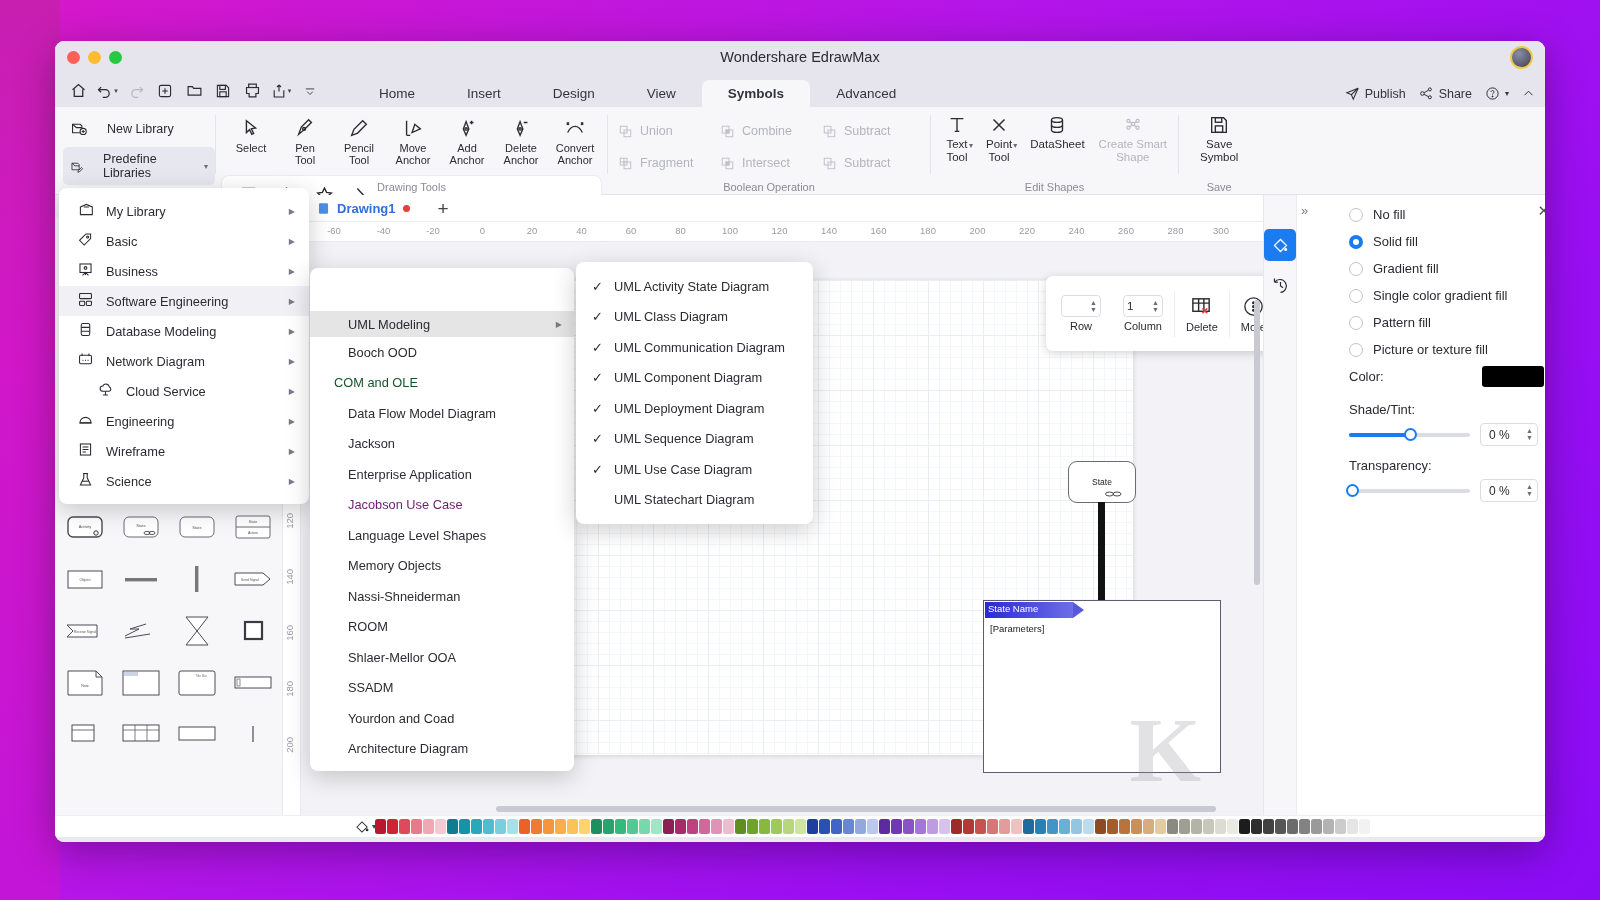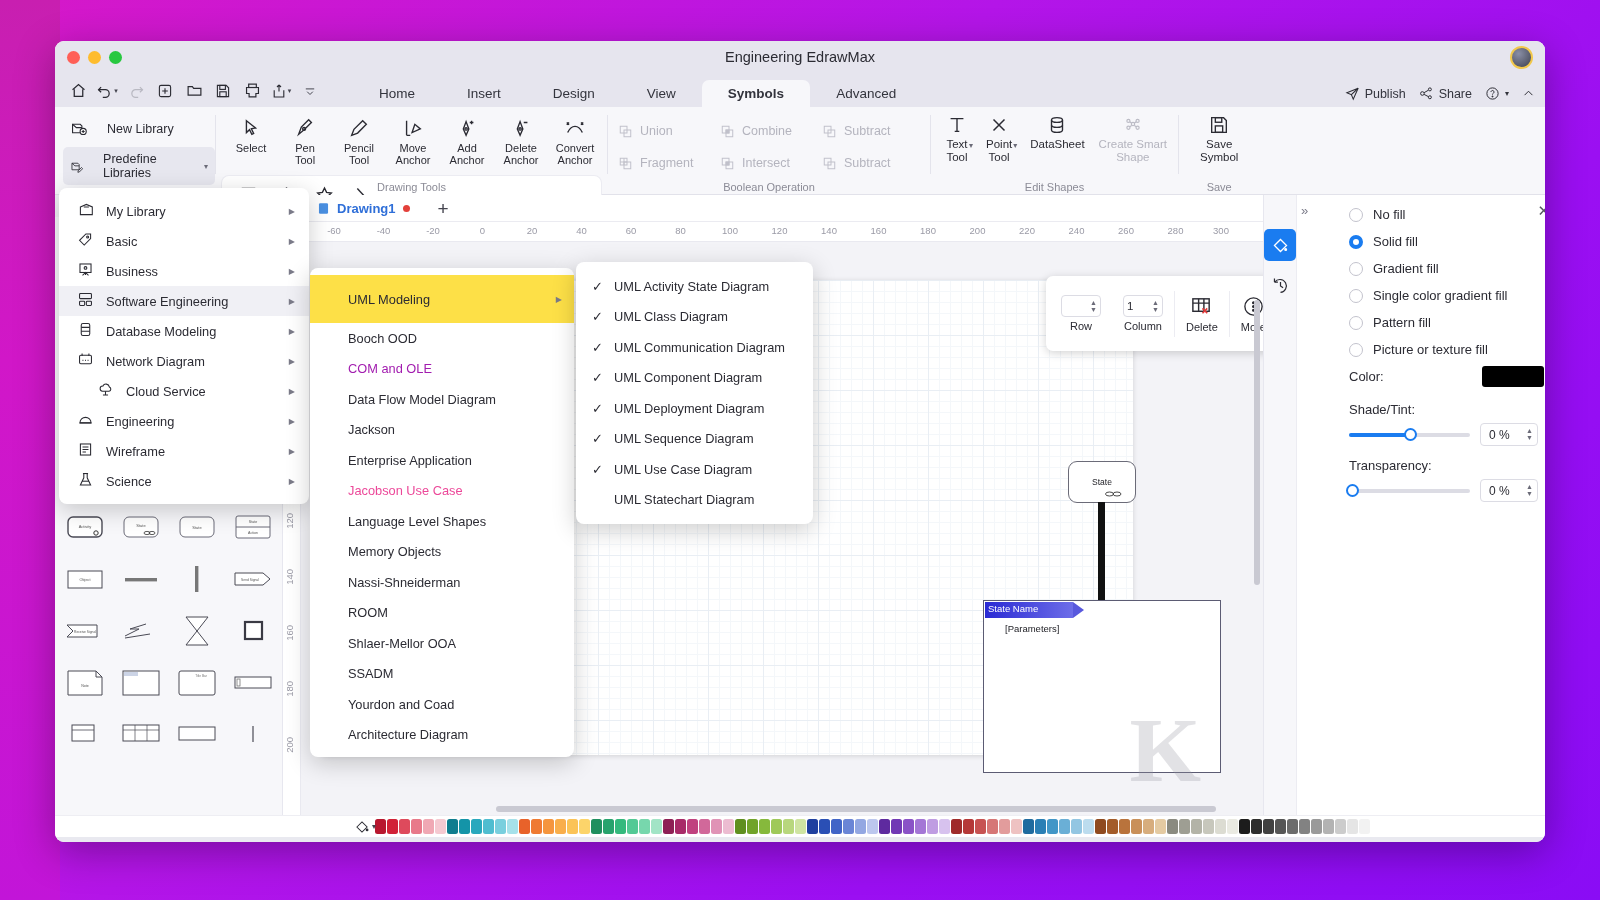--- a/index.html
+++ b/index.html
@@ -111,21 +111,21 @@
     align-items:center; justify-content:center; }
   .st-round .eye { position:absolute; bottom:5px; right:13px; }
   .vbar { position:absolute; left:775px; top:222px; width:7px; height:100px; background:#111; }
   .statebox { position:absolute; left:660px; top:320px; width:238px; height:173px;
     border:1px solid #5b5b73; background:#fff; }
   .statebox .hdr { position:absolute; left:1px; top:1px; width:88px; height:16px;
     background:linear-gradient(90deg,#2a2ad4,#6d6de8); }
   .statebox .hdr::after{content:"";position:absolute;right:-11px;top:0;border-left:11px solid #5858dd;
     border-top:8px solid transparent;border-bottom:8px solid transparent;}
   .statebox .hdrtxt { position:absolute; left:4px; top:2px; font-size:9.5px; color:#fff; z-index:2; }
-  .statebox .param { position:absolute; left:21px; top:22px; font-size:9.5px; color:#1c1c22; }
+  .statebox .param { position:absolute; left:6px; top:22px; font-size:9.5px; color:#1c1c22; }
 
   .floatbar { position:absolute; left:745px; top:34px; background:#fff; border-radius:7px;
     box-shadow:0 2px 10px rgba(0,0,0,.18); height:75px; display:flex; align-items:center;
     padding:0 4px; overflow:hidden; }
   .fb-item { display:flex; flex-direction:column; align-items:center; gap:3px; padding:0 11px;
     font-size:11px; color:#2b2b33; cursor:pointer; }
   .stepper { width:40px; height:22px; border:1px solid #dcdce4; border-radius:4px; display:flex;
     align-items:center; justify-content:space-between; padding:0 3px; font-size:11.5px; }
   .stepper .ar { display:flex; flex-direction:column; gap:1px; color:#6b6b78; font-size:7px; line-height:6px;}
   .fbsep { width:1px; height:46px; background:#ececf2; }
@@ -182,21 +182,21 @@
 <div id="bg-left"></div>
 
 <div class="app-window">
 
   <div class="titlebar">
     <div class="traffic">
       <div class="tl r"></div>
       <div class="tl y"></div>
       <div class="tl g"></div>
     </div>
-    <div class="win-title">Engineering EdrawMax</div>
+    <div class="win-title">Wondershare EdrawMax</div>
     <div class="avatar"></div>
   </div>
 
   <div class="menurow">
     <div class="qat">
       <div class="qbtn">
           <svg width="17" height="17" viewBox="0 0 20 20" fill="none" stroke="#2b2b33" stroke-width="1.5">
             <path d="M3 9l7-6 7 6"></path>
             <path d="M5 8.5V17h10V8.5"></path>
           </svg>
@@ -1037,40 +1037,40 @@
             <path d="M7 3h6"></path>
             <path d="M6 12h8"></path>
           </svg></span>
         <span style="flex:1">Science</span>
         <span style="font-size:8px;color:#7a7a88">▶</span>
       </div>
     </div>
 
   <div style="position:absolute; left:255px; top:227px; width:264px; background:#fff; border-radius:8px;
               box-shadow:0 6px 24px rgba(0,0,0,.2); padding:7px 0;" id="menu2">
-      <div style="display: flex; align-items: center; padding: 0px 12px 0px 38px; font-size: 12.8px; color: rgb(43, 43, 51); cursor: pointer; height: 48px; background: #fde047;">
+      <div style="display: flex; align-items: center; padding: 0px 12px 0px 38px; font-size: 12.8px; color: rgb(43, 43, 51); cursor: pointer; height: 26px; background: #e5e5e5; margin-top: 36px;">
         <span style="flex:1">UML Modeling</span>
         <span style="font-size:8px;color:#7a7a88">▶</span>
       </div>
       <div style="display: flex; align-items: center; padding: 0px 12px 0px 38px; font-size: 12.8px; color: rgb(43, 43, 51); cursor: pointer; height: 30.5px;">
         <span style="flex:1">Booch OOD</span>
       </div>
-      <div style="display: flex; align-items: center; padding: 0px 12px 0px 38px; font-size: 12.8px; color: #a21caf; cursor: pointer; height: 30.5px;">
+      <div style="display: flex; align-items: center; padding: 0px 12px 0px 24px; font-size: 12.8px; color: #14532d; cursor: pointer; height: 30.5px;">
         <span style="flex:1">COM and OLE</span>
       </div>
       <div style="display: flex; align-items: center; padding: 0px 12px 0px 38px; font-size: 12.8px; color: rgb(43, 43, 51); cursor: pointer; height: 30.5px;">
         <span style="flex:1">Data Flow Model Diagram</span>
       </div>
       <div style="display: flex; align-items: center; padding: 0px 12px 0px 38px; font-size: 12.8px; color: rgb(43, 43, 51); cursor: pointer; height: 30.5px;">
         <span style="flex:1">Jackson</span>
       </div>
       <div style="display: flex; align-items: center; padding: 0px 12px 0px 38px; font-size: 12.8px; color: rgb(43, 43, 51); cursor: pointer; height: 30.5px;">
         <span style="flex:1">Enterprise Application</span>
       </div>
-      <div style="display: flex; align-items: center; padding: 0px 12px 0px 38px; font-size: 12.8px; color: #ec4899; cursor: pointer; height: 30.5px;">
+      <div style="display: flex; align-items: center; padding: 0px 12px 0px 38px; font-size: 12.8px; color: #701a75; cursor: pointer; height: 30.5px;">
         <span style="flex:1">Jacobson Use Case</span>
       </div>
       <div style="display: flex; align-items: center; padding: 0px 12px 0px 38px; font-size: 12.8px; color: rgb(43, 43, 51); cursor: pointer; height: 30.5px;">
         <span style="flex:1">Language Level Shapes</span>
       </div>
       <div style="display: flex; align-items: center; padding: 0px 12px 0px 38px; font-size: 12.8px; color: rgb(43, 43, 51); cursor: pointer; height: 30.5px;">
         <span style="flex:1">Memory Objects</span>
       </div>
       <div style="display: flex; align-items: center; padding: 0px 12px 0px 38px; font-size: 12.8px; color: rgb(43, 43, 51); cursor: pointer; height: 30.5px;">
         <span style="flex:1">Nassi-Shneiderman</span>

